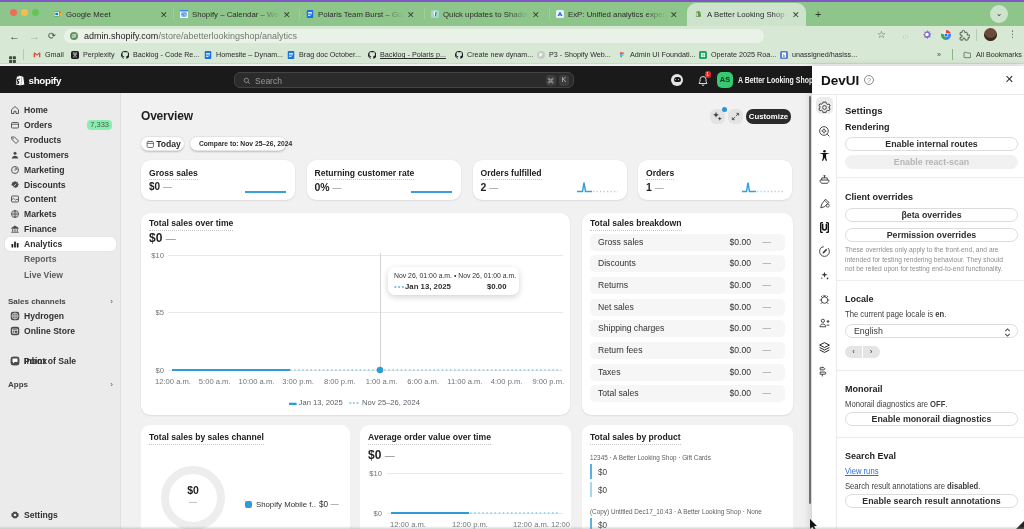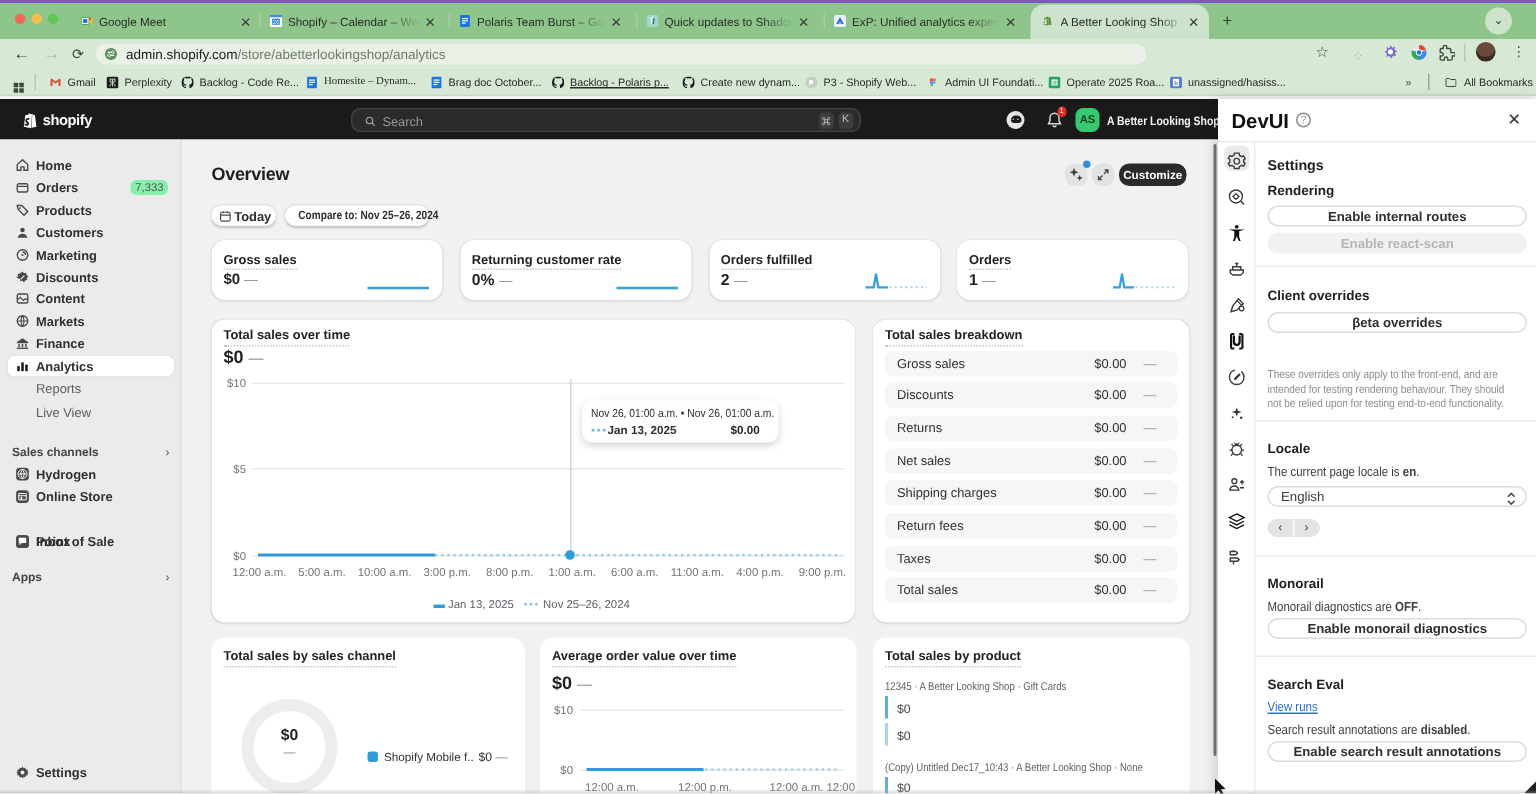--- a/index.html
+++ b/index.html
@@ -22,21 +22,21 @@
 .bkico{position:absolute;top:50.5px;width:8px;height:8px;}
 
 #adminbar{left:0;top:66px;width:1024px;height:27px;background:#1a1a1a;}
 #searchbox{left:234px;top:71.5px;width:340px;height:16.5px;background:#2b2b2b;border:1px solid #434343;border-radius:6px;color:#9a9a9a;font-size:8.5px;}
 .key{position:absolute;top:2.5px;width:10.5px;height:10.5px;background:#3d3d3d;border-radius:3px;color:#c2c2c2;font-size:7px;text-align:center;line-height:10.5px;}
 #sidebar{left:0;top:93px;width:121px;height:436px;background:#ebebeb;border-right:1px solid #e0e0e0;}
 .nav{position:absolute;left:5px;width:111px;height:14px;border-radius:5px;font-size:8.6px;font-weight:bold;color:#303030;line-height:14px;}
 .nav .ic{position:absolute;left:5px;top:2px;width:10px;height:10px;}
 .nav .tx{position:absolute;left:19px;}
 .nav.sel{background:#fff;box-shadow:0 0 1px rgba(0,0,0,.2);}
-.nav.sub{font-weight:normal;color:#5c5c5c;}
+.nav.sub{font-weight:bold;color:#5c5c5c;}
 .nav.sub .tx{left:19px;}
 .badge{position:absolute;right:4px;top:2px;background:#86efac;border-radius:4px;font-size:7.5px;font-weight:normal;color:#555;padding:0 3px;line-height:10px;}
 .sechead{position:absolute;left:8px;font-size:8px;font-weight:bold;color:#444;}
 .chev{position:absolute;right:7px;color:#555;font-size:8px;}
 
 #main{left:122px;top:93px;width:690px;height:436px;background:#f1f1f1;}
 .card{position:absolute;background:#fff;border-radius:9px;box-shadow:0 1px 2px rgba(0,0,0,.07),0 0 1px rgba(0,0,0,.12);}
 .ctitle{position:absolute;font-size:8.6px;font-weight:bold;color:#222;border-bottom:1.5px dotted #c7c7c7;padding-bottom:1.5px;white-space:nowrap;}
 .dash{color:#8a8a8a;font-weight:normal;}
 h1{position:absolute;left:141px;top:109px;font-size:12px;color:#1f1f1f;letter-spacing:-.2px;}
@@ -194,21 +194,21 @@
 <svg class="bkico" style="left:121px;" viewBox="0 0 16 16">
     <path fill="#1b1f23" d="M8 0a8 8 0 00-2.5 15.6c.4.1.5-.2.5-.4v-1.4c-2 .4-2.5-.9-2.7-1.3-.1-.3-.5-1.2-.9-1.4-.3-.2-.7-.6 0-.6s1.2.6 1.4 1c.8 1.3 2 1 2.5.7 0-.6.3-1 .5-1.2-2-.2-4-1-4-4.4 0-1 .3-1.8.9-2.4-.1-.2-.4-1.1.1-2.4 0 0 .7-.2 2.4.9a8.3 8.3 0 014.4 0c1.7-1.1 2.4-.9 2.4-.9.5 1.3.2 2.2.1 2.4.6.6.9 1.4.9 2.4 0 3.4-2.1 4.2-4 4.4.3.3.6.8.6 1.6v2.6c0 .2.1.5.5.4A8 8 0 008 0z"></path>
   </svg>
 <div class="bk" style="left:133px;">Backlog - Code Re...</div>
 <svg class="bkico" style="left:204px;" viewBox="0 0 16 16">
     <rect width="13" height="16" x="1.5" rx="1.5" fill="#1a73e8"></rect>
     <rect x="4" y="4" width="8" height="1.6" fill="#fff"></rect>
     <rect x="4" y="7" width="8" height="1.6" fill="#fff"></rect>
     <rect x="4" y="10" width="5" height="1.6" fill="#fff"></rect>
   </svg>
-<div class="bk" style="left:216px;font-family:Liberation Serif, serif;">Homesite – Dynam...</div>
+<div class="bk" style="left:216px;">Homesite – Dynam...</div>
 <svg class="bkico" style="left:287px;" viewBox="0 0 16 16">
     <rect width="13" height="16" x="1.5" rx="1.5" fill="#1a73e8"></rect>
     <rect x="4" y="4" width="8" height="1.6" fill="#fff"></rect>
     <rect x="4" y="7" width="8" height="1.6" fill="#fff"></rect>
     <rect x="4" y="10" width="5" height="1.6" fill="#fff"></rect>
   </svg>
 <div class="bk" style="left:299px;">Brag doc October...</div>
 <svg class="bkico" style="left:368px;" viewBox="0 0 16 16">
     <path fill="#1b1f23" d="M8 0a8 8 0 00-2.5 15.6c.4.1.5-.2.5-.4v-1.4c-2 .4-2.5-.9-2.7-1.3-.1-.3-.5-1.2-.9-1.4-.3-.2-.7-.6 0-.6s1.2.6 1.4 1c.8 1.3 2 1 2.5.7 0-.6.3-1 .5-1.2-2-.2-4-1-4-4.4 0-1 .3-1.8.9-2.4-.1-.2-.4-1.1.1-2.4 0 0 .7-.2 2.4.9a8.3 8.3 0 014.4 0c1.7-1.1 2.4-.9 2.4-.9.5 1.3.2 2.2.1 2.4.6.6.9 1.4.9 2.4 0 3.4-2.1 4.2-4 4.4.3.3.6.8.6 1.6v2.6c0 .2.1.5.5.4A8 8 0 008 0z"></path>
   </svg>
@@ -627,20 +627,21 @@
       </svg>
 </div>
 <div id="devbody">
   <div class="dv-h" style="top:10px;">Settings</div>
   <div class="dv-h" style="top:27px;font-size:9px;">Rendering</div>
   <div class="dv-btn" style="top:42px;">Enable internal routes</div>
   <div class="dv-btn dis" style="top:59.5px;">Enable react-scan</div>
   <div class="dv-div" style="top:82px;"></div>
   <div class="dv-h" style="top:97px;font-size:9px;">Client overrides</div>
   <div class="dv-btn" style="top:112.5px;">βeta overrides</div>
+  <div class="dv-btn" style="top:132.5px;">Permission overrides</div>
   <div class="dv-g" style="top:150px;">These overrides only apply to the front-end, and are</div>
   <div class="dv-g" style="top:159.5px;">intended for testing rendering behaviour. They should</div>
   <div class="dv-g" style="top:169px;">not be relied upon for testing end-to-end functionality.</div>
   <div class="dv-div" style="top:185px;"></div>
   <div class="dv-h" style="top:199px;font-size:9px;">Locale</div>
   <div class="dv-t" style="top:214px;">The current page locale is <b>en</b>.</div>
   <div class="dv-btn" style="top:229px;text-align:left;padding-left:8px;font-weight:normal;color:#3a3a3a;">English<svg style="position:absolute;right:6px;top:2.5px;" width="7" height="9" viewBox="0 0 10 14">
           <path d="M1.5 5L5 1.5 8.5 5M1.5 9L5 12.5 8.5 9" fill="none" stroke="#4a4a4a" stroke-width="1.6"></path>
         </svg></div>
   <div class="abs" style="left:8px;top:251px;width:17px;height:12px;background:#e4e4e4;border-radius:6px 0 0 6px;text-align:center;font-size:8px;color:#333;line-height:12px;">‹</div>

